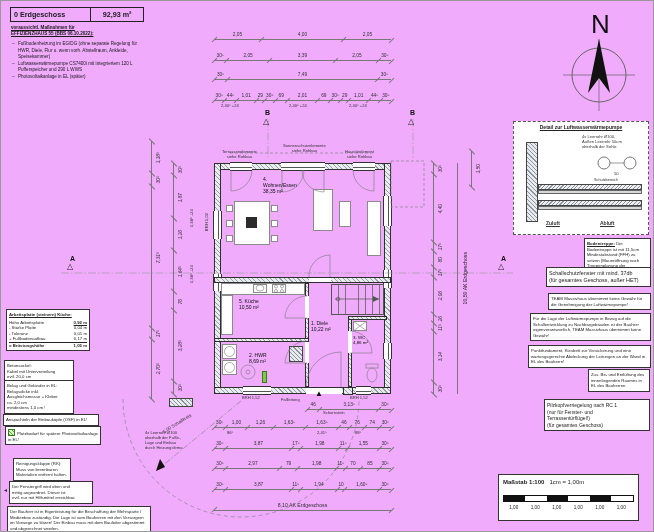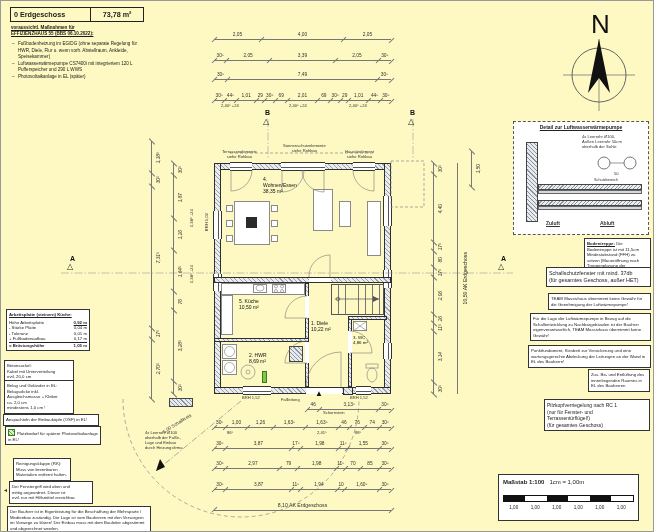--- a/index.html
+++ b/index.html
@@ -1,16 +1,16 @@
 <!DOCTYPE html>
 <html><head>
 <meta charset="utf-8">
 <style>
   html,body{margin:0;padding:0;background:#d8d8d8;font-family:"Liberation Sans",sans-serif;}
-  #page{position:relative;width:654px;height:532px;background:#fef9c3;border:1px solid #999;box-sizing:border-box;overflow:hidden;color:#1a1a1a;}
+  #page{position:relative;width:654px;height:532px;background:#f0abfc;border:1px solid #999;box-sizing:border-box;overflow:hidden;color:#1a1a1a;}
   .abs{position:absolute;}
   .b{font-weight:bold;}
   .u{text-decoration:underline;}
   
   .box{position:absolute;border:0.8px solid #333;background:#fff;padding:2px 2px;font-size:4.3px;line-height:1.3;color:#222;box-sizing:border-box;}
   .box.bold{border-width:1.4px;font-size:5.4px;}
   
   .wall{position:absolute;background:repeating-linear-gradient(45deg,#9aa0a8 0 0.8px,#e9ecef 0.8px 3.2px);border:0.7px solid #2e2e2e;box-sizing:border-box;}
   .win{position:absolute;background:#fff;border-top:0.9px solid #333;border-bottom:0.9px solid #333;box-sizing:border-box;}
   .win::after{content:"";position:absolute;left:0;right:0;top:50%;border-top:0.7px solid #555;}
@@ -63,21 +63,21 @@
   #slabels{position:absolute;display:flex;}
   #slabels span{flex:1;text-align:center;font-size:4.6px;color:#222;}
 </style>
 </head>
 <body>
 
 <div id="page">
 
   <div id="hdr" class="abs" style="left:9px;top:6px;width:132px;">
     <div class="c1">0 Erdgeschoss</div>
-    <div class="c2">73,78 m²</div>
+    <div class="c2">92,93 m²</div>
   </div>
 
   <div id="measures" class="abs" style="left:10px;top:24px;width:138px;">
     <div class="b u">voraussichtl. Maßnahmen für</div>
     <div class="b u">EFFIZIENZHAUS 55 (BBS 06.10.2022):</div>
     <div style="height:3px;"></div>
     <div>
         <div class="mitem">Fußbodenheizung im EG/DG (ohne separate Regelung für HWR, Diele, Flur u. wenn vorh. Abstellraum, Ankleide, Speisekammer)</div>
         <div class="mitem">Luftwasserwärmepumpe CS7400i mit integriertem 120 L Pufferspeicher und 290 L WWS</div>
         <div class="mitem">Photovoltaikanlage in EL (später)</div>

